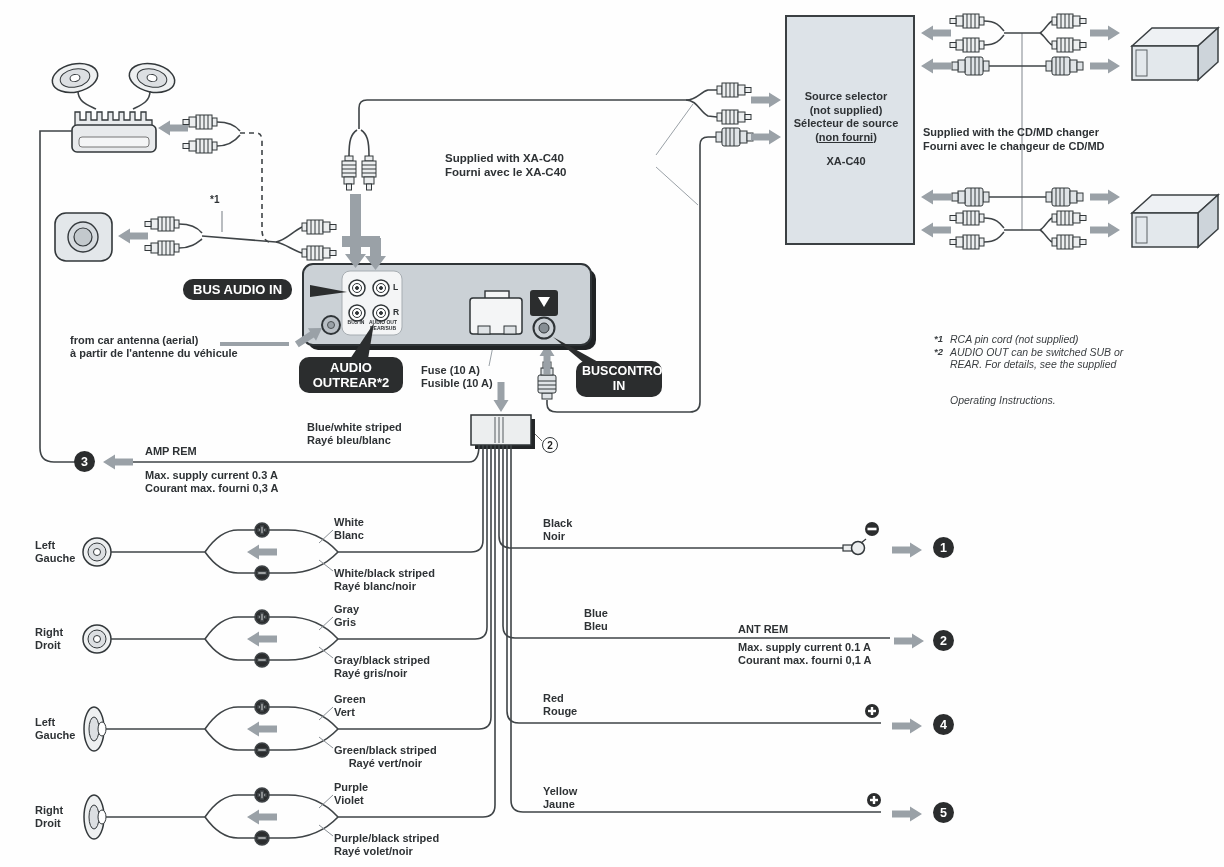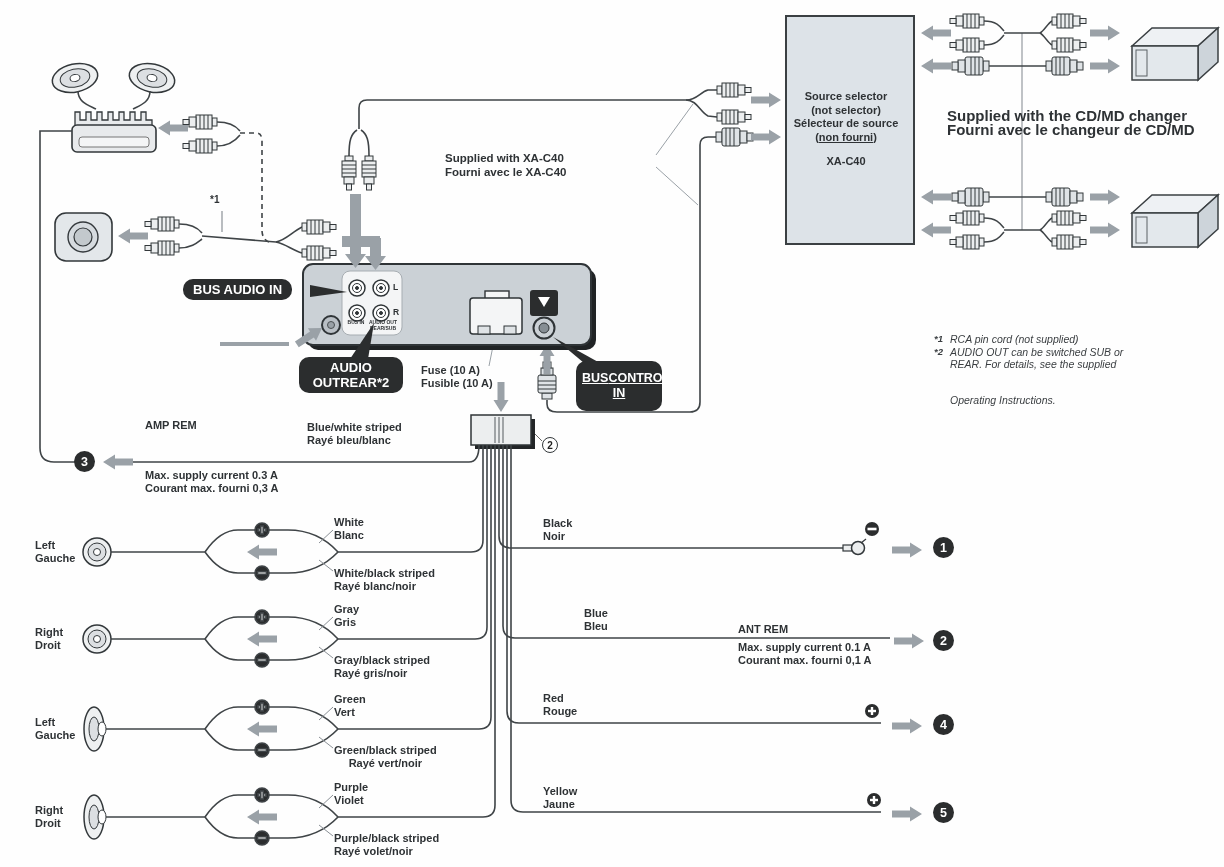--- a/index.html
+++ b/index.html
@@ -345,49 +345,53 @@
     <polygon points="584,363 600,363 553,337"></polygon>
   </g>
 </svg>
 
 <div class="pill" style="left:183px;top:279px;">
   <span>BUS AUDIO IN</span>
 </div>
 <div class="pill" style="left:299px;top:357px;width:84px;">
   <span>AUDIO OUT</span><span>REAR*2</span>
 </div>
-<div class="pill" style="left:576px;top:361px;width:74px;font-size:12.5px;padding:10px 6px;text-decoration:underline;">
+<div class="pill" style="left:576px;top:361px;width:74px;font-size:12.5px;padding:3px 6px;">
   <span>BUS</span><span>CONTROL IN</span>
 </div>
 
 <div class="jlbl" style="left:393px;top:282px;">L</div>
 <div class="jlbl" style="left:393px;top:307px;">R</div>
 <div class="tiny" style="left:346px;top:319px;width:20px;">
   <span>BUS</span> <span>IN</span>
 </div>
 <div class="tiny" style="left:364px;top:319px;width:38px;">
   <span>AUDIO OUT</span> <span>REAR/SUB</span>
 </div>
 
 <div class="srcbox"></div>
 <div class="srctxt">
   <span style="display:block;">Source selector</span>
-  <span style="display:block;">(not selector)</span>
+  <span style="display:block;">(not supplied)</span>
   <span style="display:block;">Sélecteur de source</span>
   <span style="display:block;text-decoration:underline;">(non fourni)</span>
   <span class="model">XA-C40</span>
 </div>
 
-<div class="lbl" style="left:923px;top:109px;font-size:15px;line-height:14px;margin-left:24px;">
+<div class="lbl" style="left:923px;top:125px;font-size:11px;line-height:14px;">
   <span>Supplied with the CD/MD changer</span>
   <span>Fourni avec le changeur de CD/MD</span>
 </div>
 <div class="lbl" style="left:433px;top:151px;font-size:11.5px;line-height:14px;margin-left:12px;">
   <span>Supplied with XA-C40</span>
   <span>Fourni avec le XA-C40</span>
+</div>
+<div class="lbl" style="left:70px;top:334px;">
+  <span>from car antenna (aerial)</span>
+  <span>à partir de l'antenne du véhicule</span>
 </div>
 <div class="lbl" style="left:421px;top:364px;">
   <span>Fuse (10 A)</span>
   <span>Fusible (10 A)</span>
 </div>
 <div class="star1" style="left:210px;top:194px;">*1</div>
 
 <div class="notes">
   <div class="row">
     <span class="star">*1</span>
@@ -400,21 +404,21 @@
       <span style="display:block;">REAR. For details, see the supplied</span>
       <span style="display:block;margin-top:24px;">Operating Instructions.</span>
     </span>
   </div>
 </div>
 
 <div class="lbl" style="left:307px;top:421px;width:150px;">
   <span class="rt">Blue/white striped</span>
   <span class="rt">Rayé bleu/blanc</span>
 </div>
-<div class="lbl" style="left:145px;top:419px;">AMP REM</div>
+<div class="lbl" style="left:145px;top:445px;">AMP REM</div>
 <div class="lbl" style="left:145px;top:469px;">
   <span>Max. supply current 0.3 A</span>
   <span>Courant max. fourni 0,3 A</span>
 </div>
 <div class="num" style="left:74px;top:451px;">3</div>
 <div class="numo" style="left:542px;top:437px;">2</div>
 
 <div class="lbl" style="left:35px;top:539px;">
   <span>Left</span>
       <span>Gauche</span>

